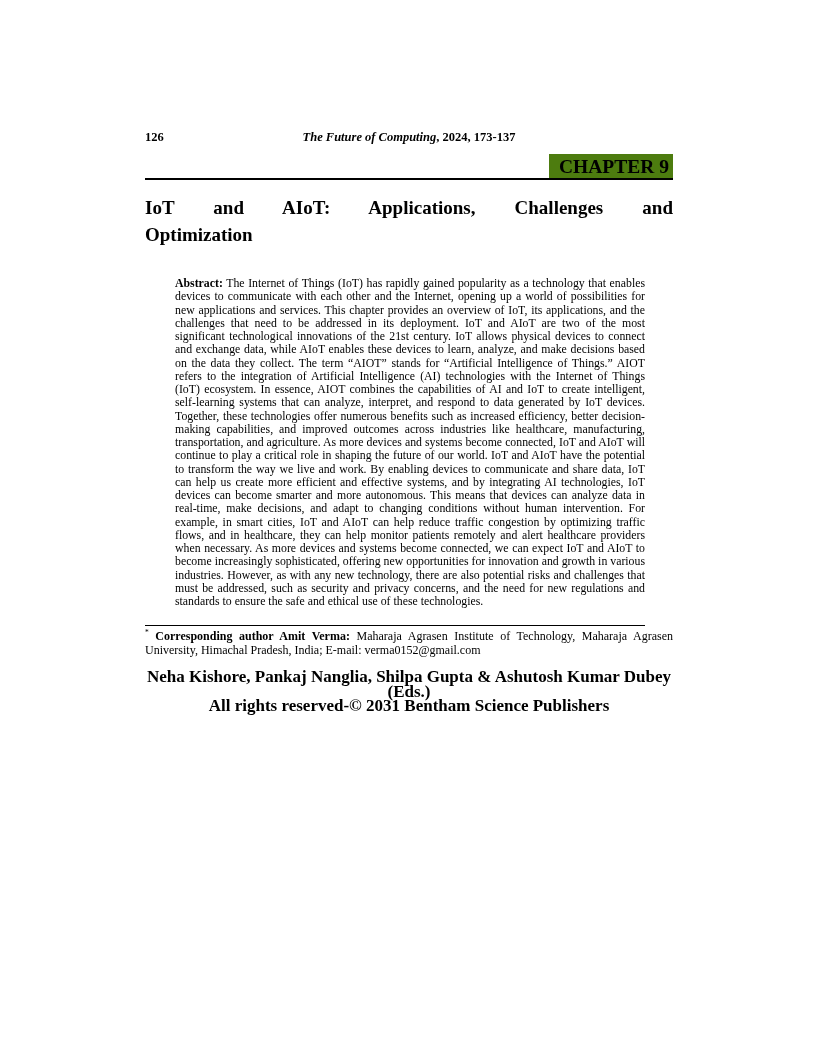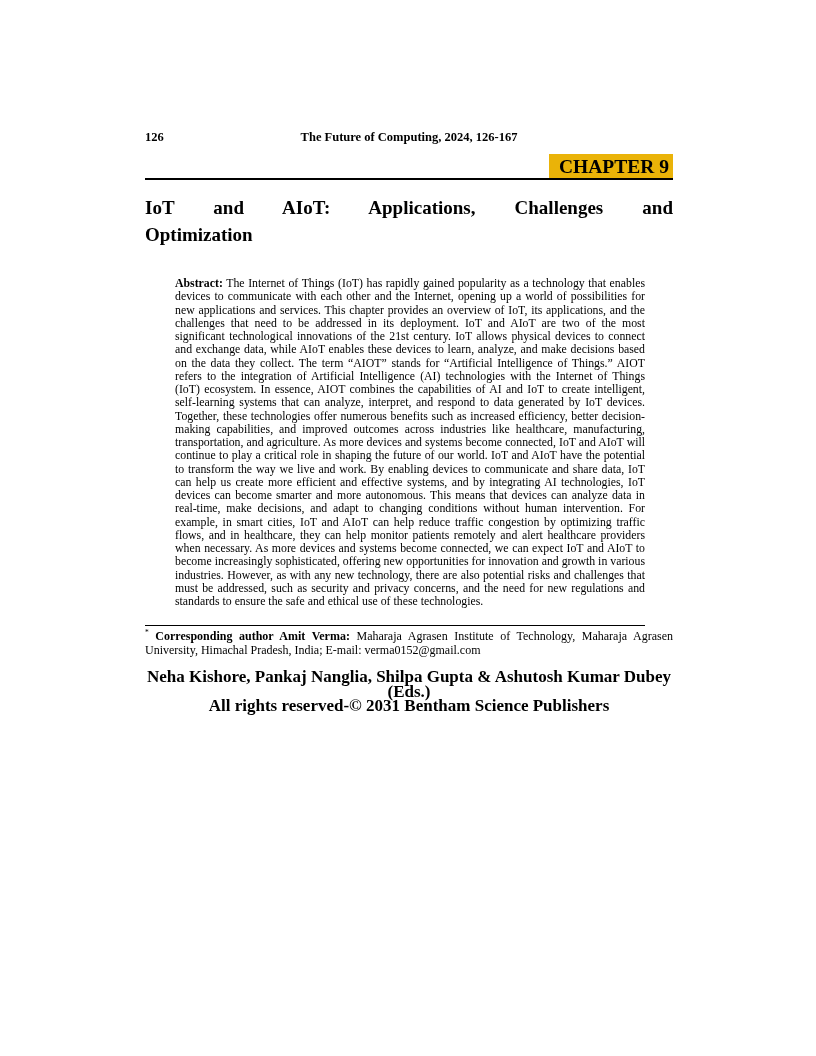--- a/index.html
+++ b/index.html
@@ -14,31 +14,31 @@
     position: relative;
     width: 528px;
     margin-left: 145px;
     padding-top: 130px;
   }
 
   
   .running-head { position: relative; height: 15px; font-size: 12.5px; font-weight: bold; }
   .running-head .page-num { position: absolute; left: 0; top: 0; }
   .running-head .journal-ref { text-align: center; }
-  .journal-title { }
+  .journal-title { font-style: italic; }
 
   
   .chapter-banner {
     margin-top: 9px;
     border-bottom: 2px solid #000;
     text-align: right;
   }
   .chapter-banner .chip {
     display: inline-block;
-    background: #eab308;
+    background: #4d7c0f;
     font-weight: bold;
     font-size: 19.5px;
     line-height: 23px;
     padding: 1px 4px 0 10px;
     vertical-align: bottom;
   }
 
   
   .chapter-title {
     margin-top: 14px;
@@ -74,21 +74,21 @@
   
   .publisher { margin-top: 13px; text-align: center; font-weight: bold; font-size: 17px; line-height: 14.5px; }
 </style>
 </head>
 <body>
 
 <div class="page">
 
   <div class="running-head">
     <span class="page-num">126</span>
-    <div class="journal-ref"><span class="journal-title">The Future of Computing</span><span>, 2024, 126-167</span></div>
+    <div class="journal-ref"><span class="journal-title">The Future of Computing</span><span>, 2024, 173-137</span></div>
   </div>
 
   <div class="chapter-banner">
     <span class="chip">CHAPTER 9</span>
   </div>
 
   <div class="chapter-title">
     <div class="line1">IoT and AIoT: Applications, Challenges and</div>
     <div class="line2">Optimization</div>
   </div>

